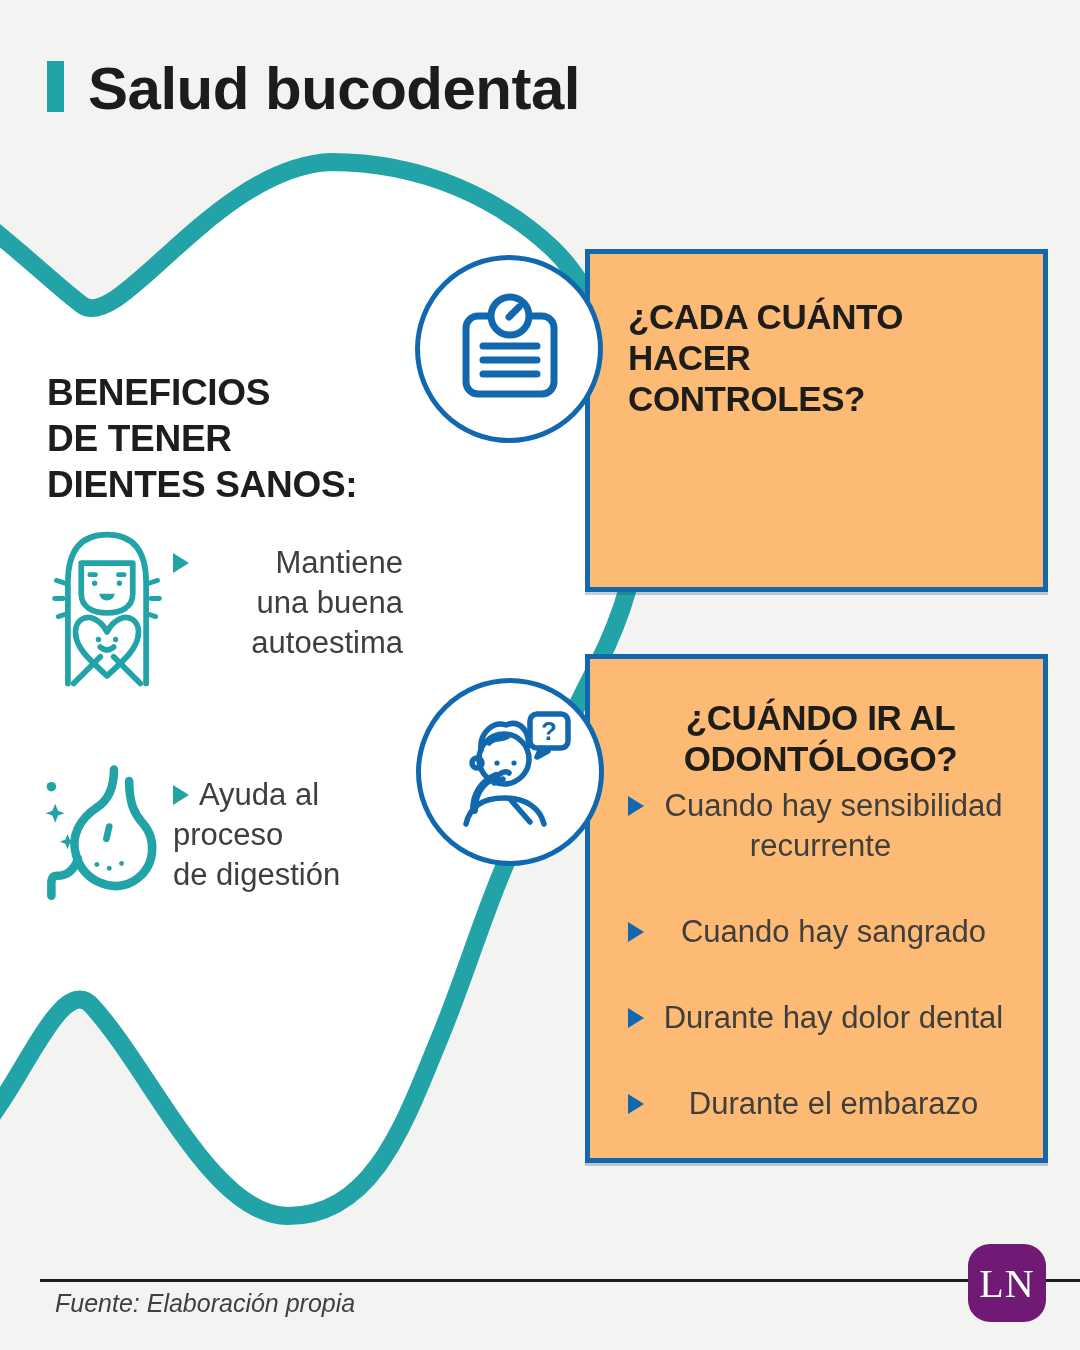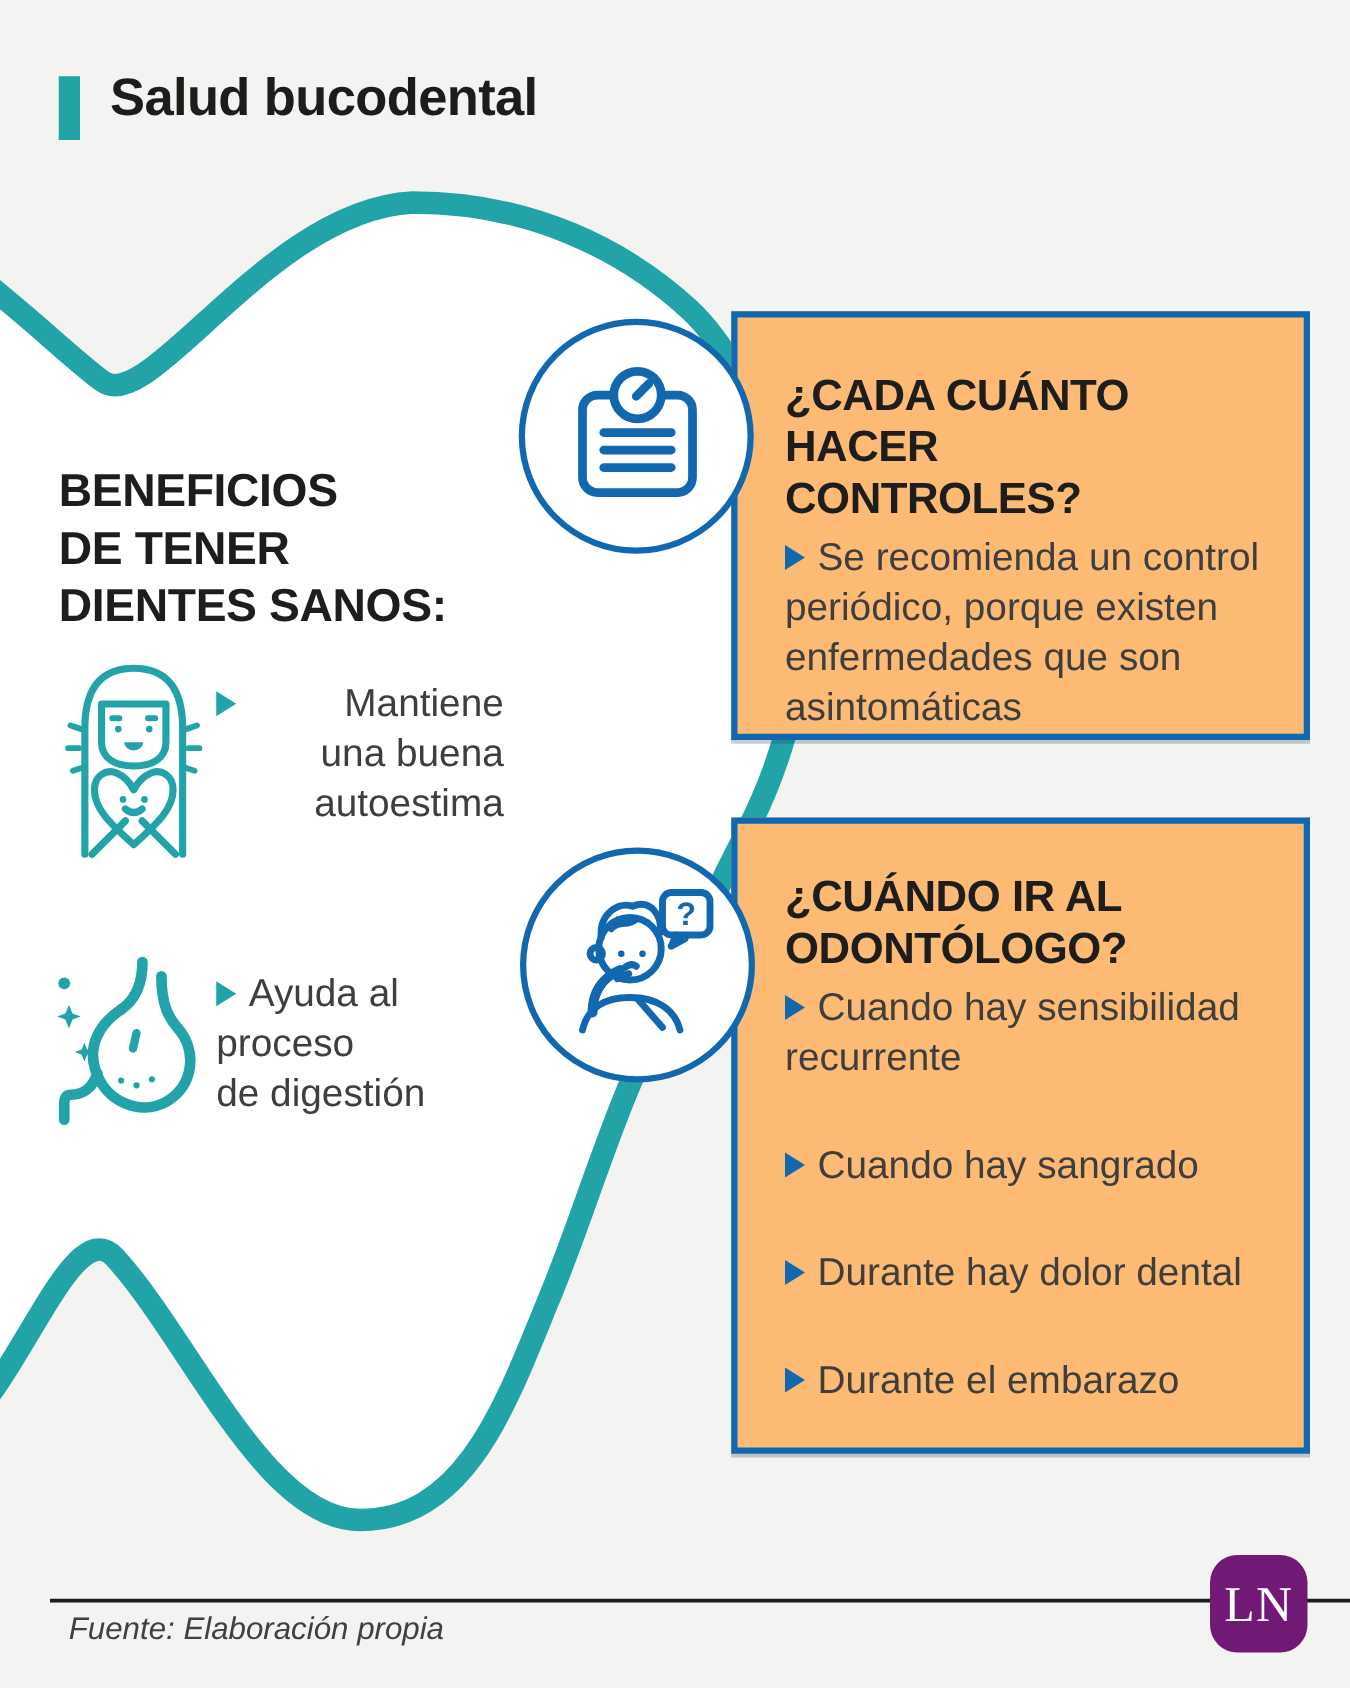--- a/index.html
+++ b/index.html
@@ -3,37 +3,37 @@
 <meta charset="utf-8">
 <style>
   html,body{margin:0;padding:0;}
   .page{
     position:relative;width:1080px;height:1350px;overflow:hidden;
     background:#f3f3f1;font-family:"Liberation Sans",sans-serif;
   }
   .abs{position:absolute;}
   
   .title-bar{left:47px;top:61px;width:17px;height:51px;background:#21a3a8;}
-  .page-title{left:88px;top:54px;font-size:42px;font-weight:bold;color:#1c1c1b;letter-spacing:-0.5px;}
+  .page-title{left:88px;top:54px;font-size:60px;font-weight:bold;color:#1c1c1b;letter-spacing:-0.5px;}
   
   .tooth-svg{left:0;top:0;z-index:1;}
   
   .benefits-heading{left:47px;top:370px;font-size:37px;line-height:46px;font-weight:bold;
     color:#1d1d1b;white-space:pre-line;z-index:3;letter-spacing:-0.3px;}
   .benefit-icon{z-index:3;}
   .benefit-text{font-size:31px;line-height:40px;color:#3e3e3d;white-space:normal;z-index:3;width:230px;}
   .ml{white-space:pre-line;}
   .arrow{float:left;width:0;height:0;border-top:10px solid transparent;
     border-bottom:10px solid transparent;border-left:16px solid #1168af;margin:10px 10px 0 0;}
   .arrow.teal{border-left-color:#21a3a8;}
   
   .card{background:#fdba74;border:5px solid #1168af;z-index:2;
     box-shadow:0 3px 0 rgba(25,60,90,0.25);box-sizing:border-box;}
   .card-1{left:585px;top:249px;width:463px;height:343px;padding:42px 30px 0 38px;}
-  .card-2{left:585px;top:654px;width:463px;height:509px;padding:38px 30px 0 38px;}
+  .card-2{left:585px;top:654px;width:463px;height:509px;padding:38px 30px 0 38px;text-align:center;}
   .card-title{font-size:35px;line-height:41px;font-weight:bold;color:#1d1d1b;
     white-space:pre-line;letter-spacing:-0.4px;margin-bottom:7px;}
   .card-bullet{font-size:31px;line-height:40px;color:#3e3e3d;margin-bottom:46px;}
   .card-1 .card-bullet{margin-bottom:0;}
   
   .badge-circle{width:188px;height:188px;border-radius:50%;background:#ffffff;
     border:5px solid #1168af;box-sizing:border-box;z-index:4;}
   .circle-1{left:415px;top:255px;}
   .circle-2{left:416px;top:678px;}
   .badge-icon{z-index:5;}
@@ -110,26 +110,20 @@
   </div>
   <div class="abs benefit-text" style="left:173px;top:775px;">
     <span class="arrow teal"></span><span class="ml">Ayuda al
 proceso
 de digestión</span>
   </div>
 
   <div class="abs card card-1">
     <div class="card-title">¿CADA CUÁNTO HACER
 CONTROLES?</div>
-    <div class="card-bullet">
-      <span class="arrow"></span><span class="ml">Se recomienda un control
-periódico, porque existen
-enfermedades que son
-asintomáticas</span>
-    </div>
   </div>
 
   <div class="abs card card-2">
     <div class="card-title">¿CUÁNDO IR AL
 ODONTÓLOGO?</div>
     <div class="card-bullet">
       <span class="arrow"></span><span class="ml">Cuando hay sensibilidad
 recurrente</span>
     </div>
     <div class="card-bullet">

